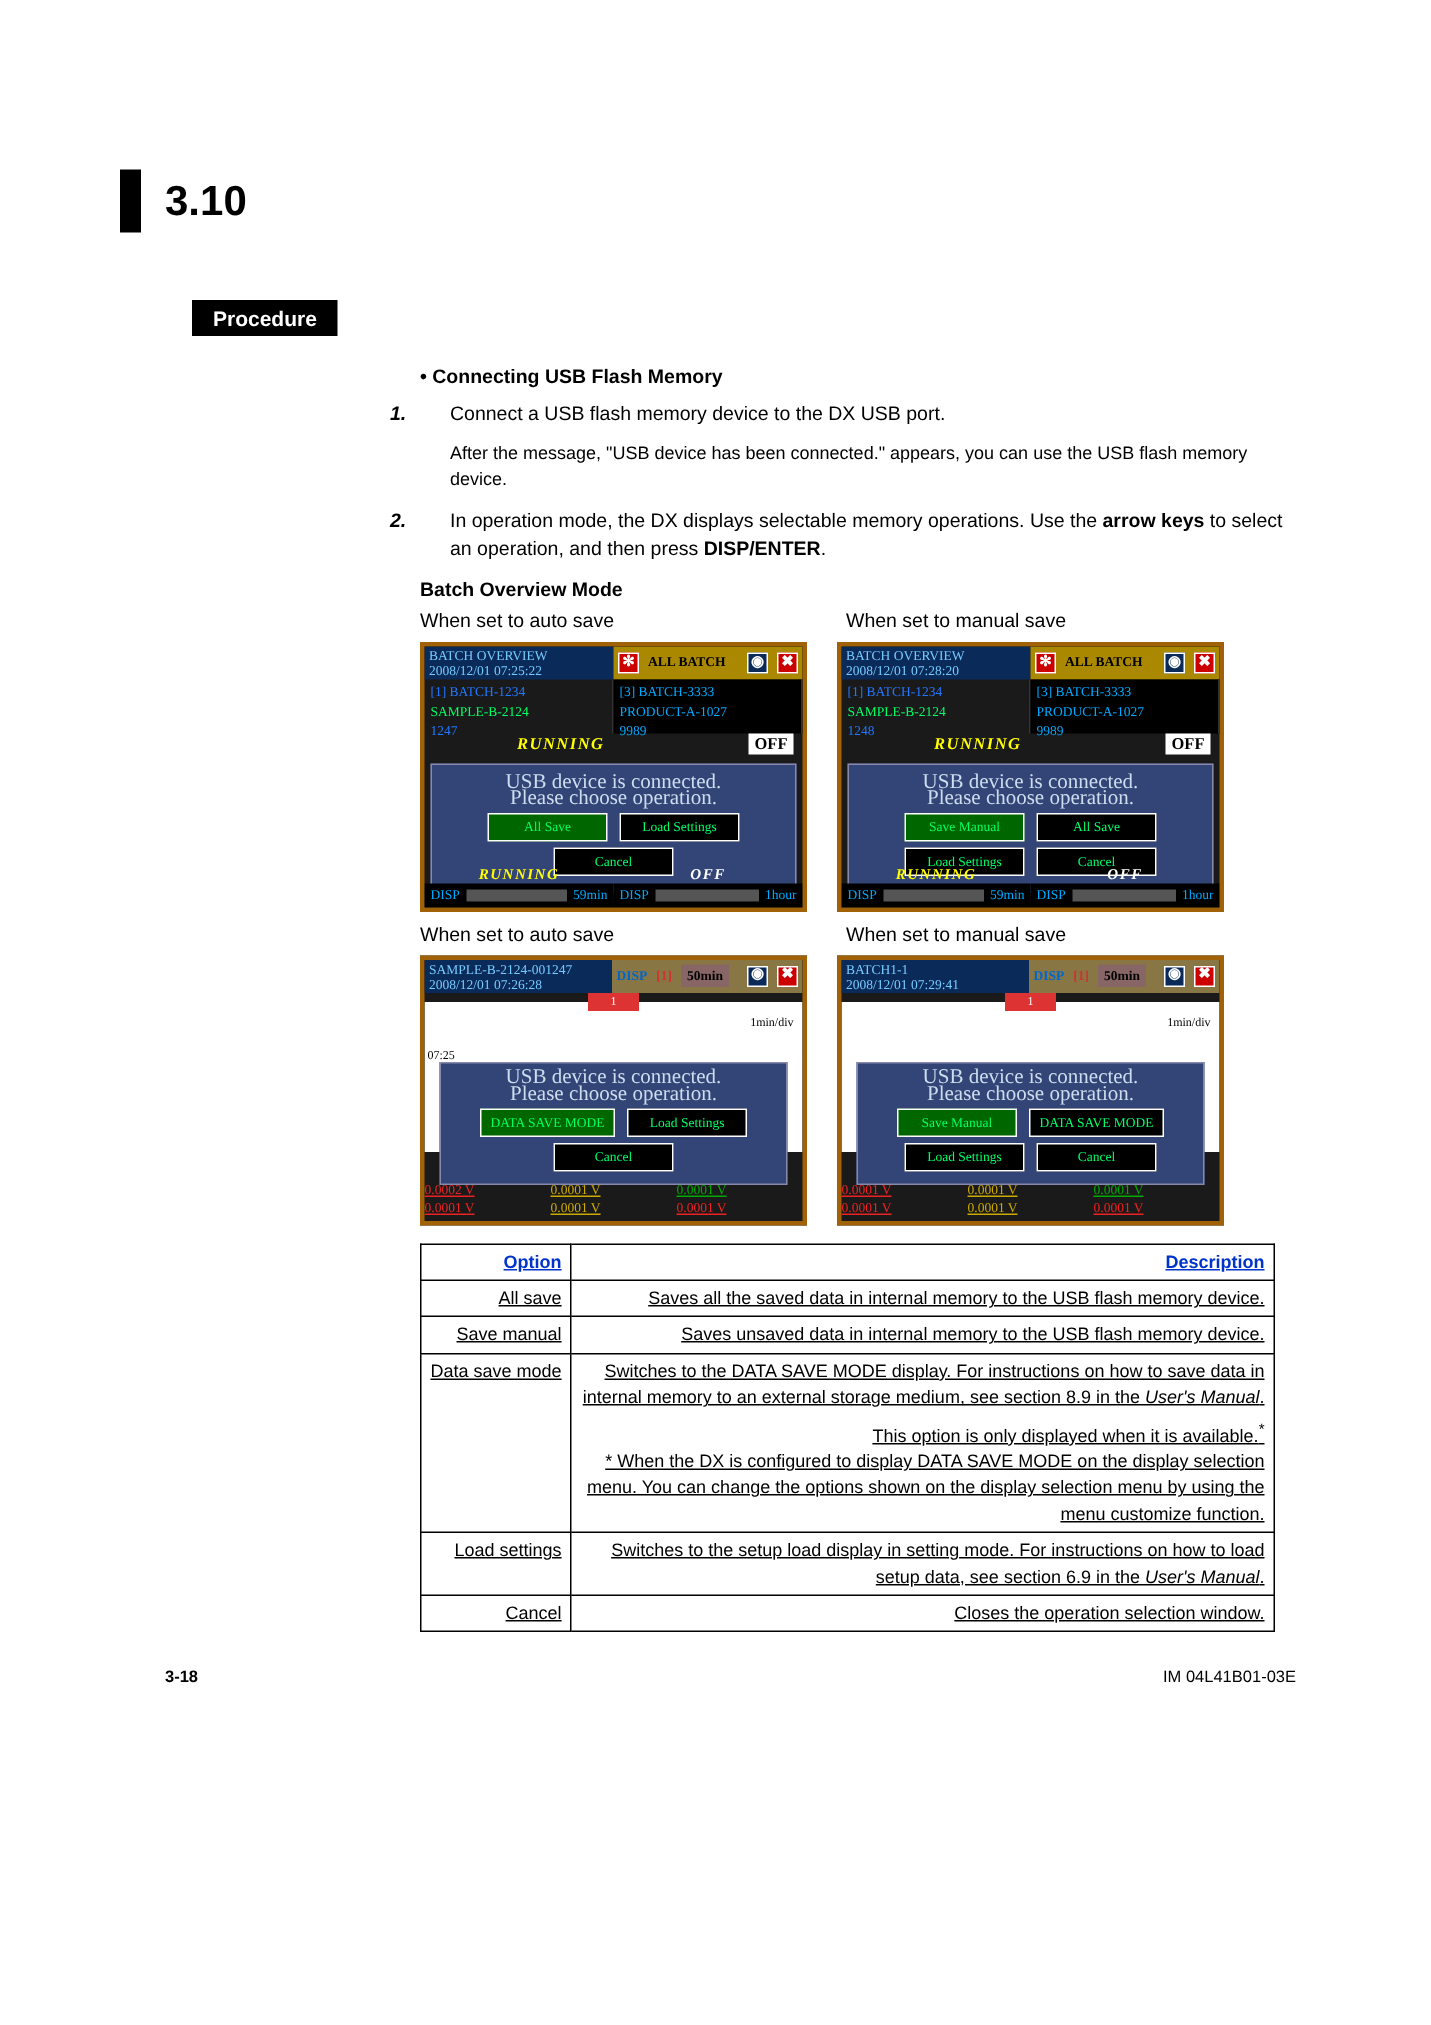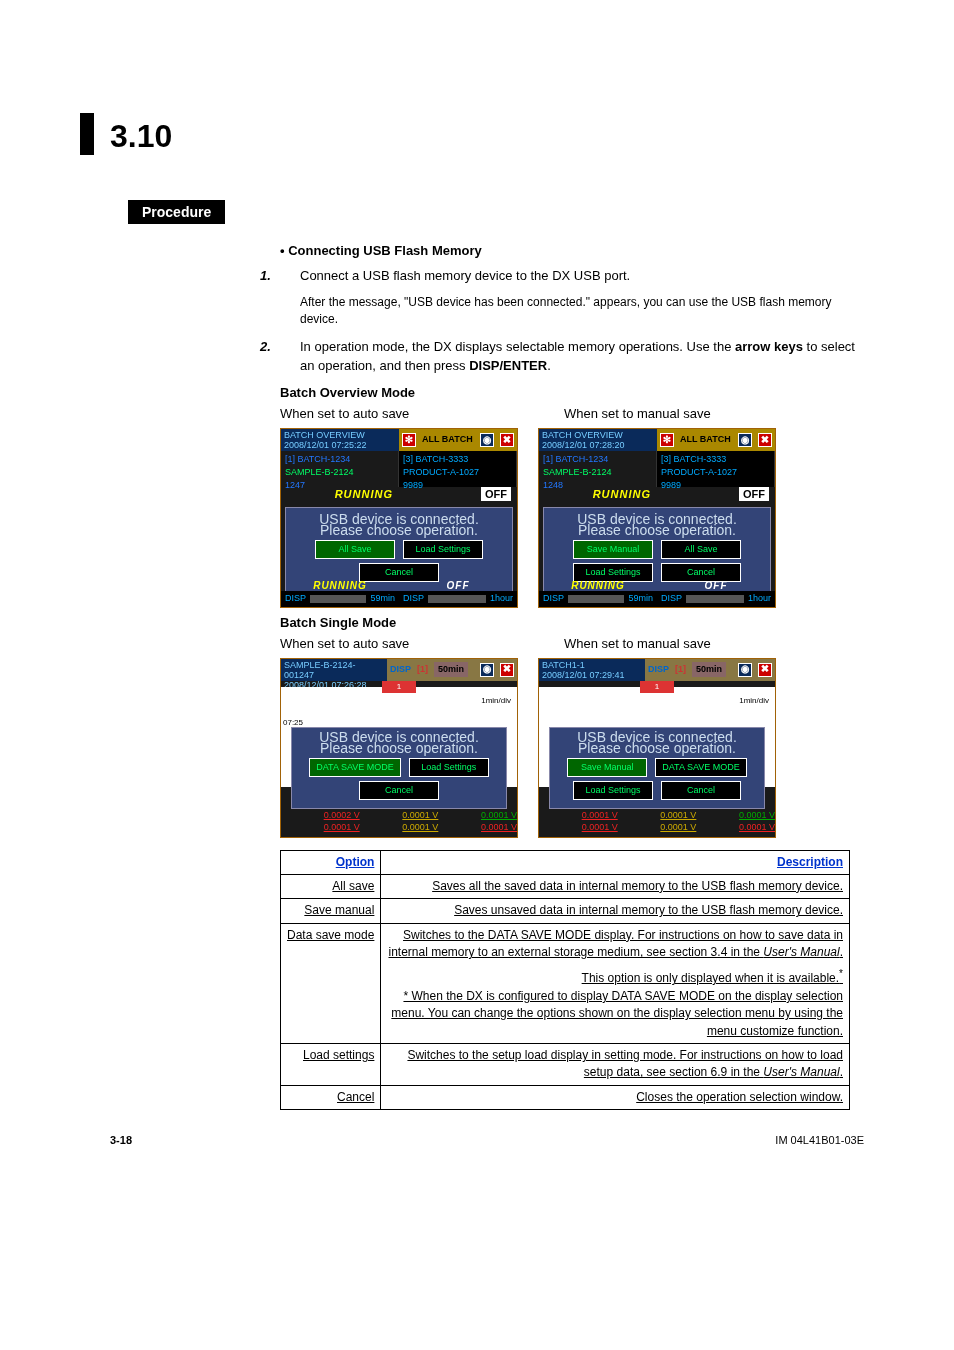--- a/index.html
+++ b/index.html
@@ -12,21 +12,21 @@
     width: 954px;
     position: relative;
   }
   .page {
     padding: 100px 90px 40px 110px;
   }
   .section-num {
     position: absolute;
     left: 110px;
     top: 118px;
-    font-size: 32px;
+    font-size: 28px;
     font-weight: bold;
   }
   .section-title {
     position: absolute;
     left: 180px;
     top: 118px;
     font-size: 26px;
     font-weight: bold;
   }
   .black-tab {
@@ -68,25 +68,25 @@
   }
   .step { margin-bottom: 8px; padding-left: 20px; text-indent: -20px; }
   .sub { font-size: 12px; margin-left: 20px; margin-top: 2px; }
   .mode-head { font-weight: bold; margin-top: 4px; margin-bottom: 2px; font-size: 13px; }
   .captions { display: flex; gap: 4px; font-size: 13px; margin-bottom: 4px; }
   .captions > div { width: 280px; }
   .screens { display: flex; gap: 20px; margin-bottom: 6px; }
 
   
   .screen {
-    width: 238px;
+    width: 258px;
     height: 180px;
-    border: 1px solid #a16207;
+    border: 3px solid #a16207;
     background: #1a1a1a;
-    font-family: Liberation Sans, sans-serif;
+    font-family: Liberation Serif, serif;
     font-size: 9px;
     color: #0af;
     position: relative;
     overflow: hidden;
   }
   .sc-header {
     display: flex;
     height: 22px;
   }
   .sc-hl {
@@ -144,21 +144,21 @@
   }
   .screen.single .redtab { position:absolute; top:-6px; left:50%; transform:translateX(-50%); width:34px; height:12px; background:#d33; color:#fff; font-size:8px; text-align:center; }
   .screen.single .axis-lbl { position:absolute; right:6px; top:8px; color:#000; font-size:8px; }
   .screen.single .popup2 {
     position:absolute; left:10px; right:10px; top:40px;
     background:#334477; border:1px solid #88a; padding:4px;
   }
   .screen.single .vals {
     position:absolute; bottom:0; left:0; right:0; display:flex; font-size:9px;
   }
-  .screen.single .vals > div { flex:1; text-align:right; text-decoration:underline; }
+  .screen.single .vals > div { flex:1; text-align:left; text-decoration:underline; }
   .v-r { color:#e22; } .v-y { color:#ca0; } .v-g { color:#0a0; }
 
   
   table.opts {
     margin-top: 12px;
     border-collapse: collapse;
     width: 570px;
     font-size: 12px;
   }
   table.opts th, table.opts td {
@@ -314,21 +314,20 @@
             </div>
             <div class="sc-fcol">
               <span>DISP</span>
               <div class="sc-fbar"></div>
               <span>1hour</span>
             </div>
           </div>
       </div>
     </div>
 
-    <div class="mode-head">Batch Single Mode</div>
     <div class="captions">
       <div>When set to auto save</div>
       <div>When set to manual save</div>
     </div>
     <div class="screens">
 
       <div class="screen single">
         <div class="sc-header">
           <div class="sc-hl"><span>SAMPLE-B-2124-001247</span><br><span>2008/12/01 07:26:28</span></div>
           <div class="sc-hr" style="background:#874;">
@@ -417,21 +416,21 @@
         <td class="opt-name">All save</td>
         <td>Saves all the saved data in internal memory to the USB flash memory device.</td>
       </tr>
       <tr>
         <td class="opt-name">Save manual</td>
         <td>Saves unsaved data in internal memory to the USB flash memory device.</td>
       </tr>
       <tr>
         <td class="opt-name">Data save mode</td>
         <td>
-          <span>Switches to the DATA SAVE MODE display. For instructions on how to save data in internal memory to an external storage medium, see section 3.4 in the </span><em>User's Manual</em><span>.</span>
+          <span>Switches to the DATA SAVE MODE display. For instructions on how to save data in internal memory to an external storage medium, see section 8.9 in the </span><em>User's Manual</em><span>.</span>
           <div style="margin-top:6px;"><span>This option is only displayed when it is available.</span><sup>*</sup></div>
           <div>* When the DX is configured to display DATA SAVE MODE on the display selection menu. You can change the options shown on the display selection menu by using the menu customize function.</div>
         </td>
       </tr>
       <tr>
         <td class="opt-name">Load settings</td>
         <td>
           <span>Switches to the setup load display in setting mode. For instructions on how to load setup data, see section 6.9 in the </span><em>User's Manual</em><span>.</span>
         </td>
       </tr>

